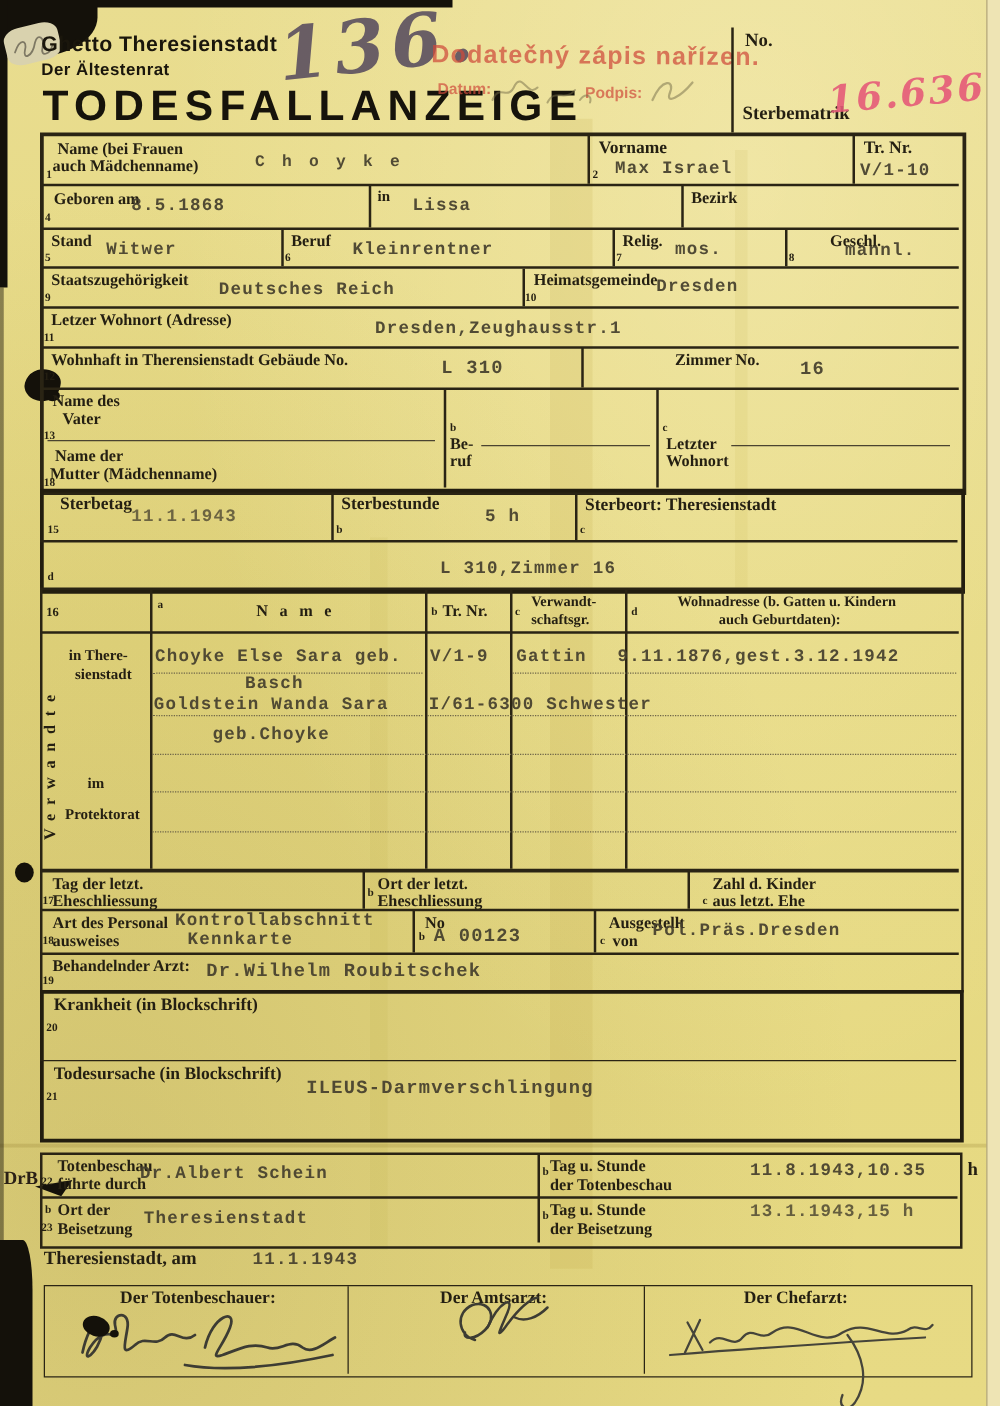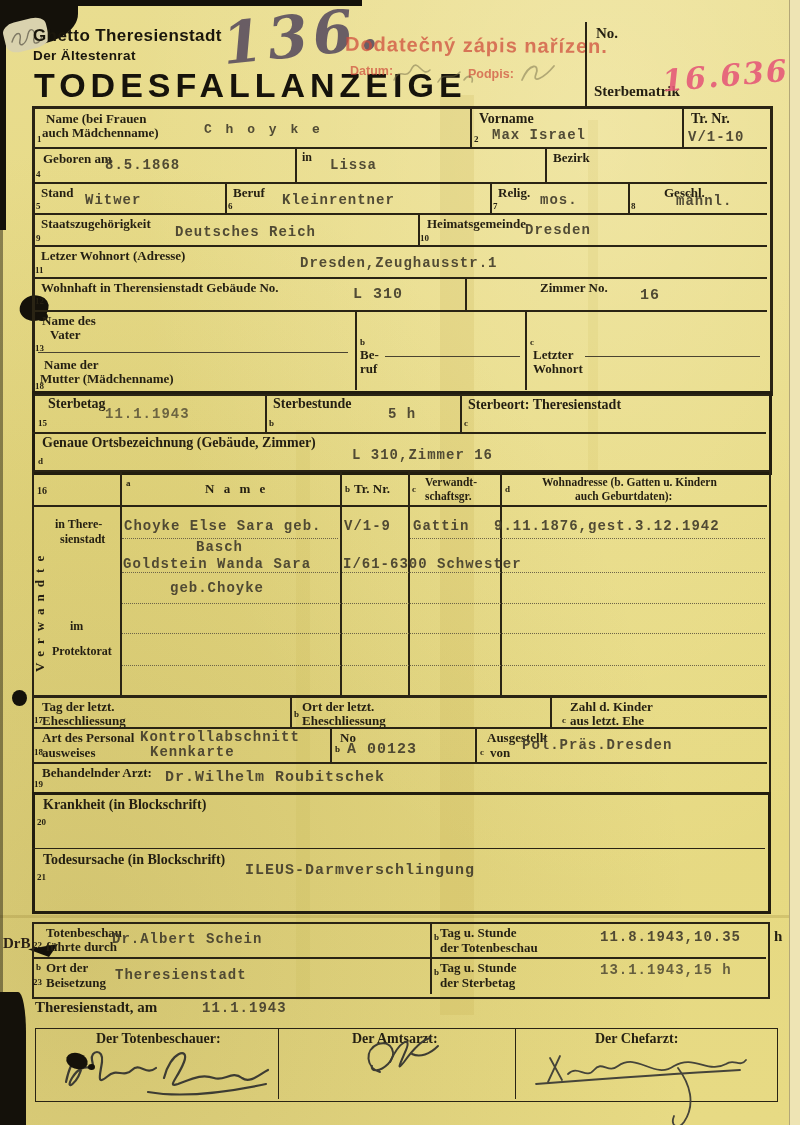--- a/index.html
+++ b/index.html
@@ -161,21 +161,20 @@
   <div class="num" style="left:38px;top:419px;">15</div>
   <div class="typed" style="left:105px;top:406px;opacity:.75;">11.1.1943</div>
   <div class="vl" style="left:265px;top:394px;height:38px;"></div>
   <div class="lbl" style="left:273px;top:397px;font-size:14px;">Sterbestunde</div>
   <div class="num" style="left:269px;top:419px;">b</div>
   <div class="typed" style="left:388px;top:406px;">5 h</div>
   <div class="vl" style="left:460px;top:394px;height:38px;"></div>
   <div class="lbl" style="left:468px;top:398px;font-size:14px;">Sterbeort: Theresienstadt</div>
   <div class="num" style="left:464px;top:419px;">c</div>
   <div class="hl" style="left:32px;top:432px;width:734px;height:2px;"></div>
-  <div class="lbl" style="left:42px;top:436px;font-size:14px;">Genaue Ortsbezeichnung (Gebäude, Zimmer)</div>
   <div class="num" style="left:38px;top:457px;">d</div>
   <div class="typed" style="left:352px;top:447px;">L 310,Zimmer 16</div>
 
   <div class="box" style="left:32px;top:470px;width:735px;height:320px;"></div>
 
   <div class="num" style="left:37px;top:486px;font-size:10px;">16</div>
   <div class="vl" style="left:120px;top:471px;height:224px;"></div>
   <div class="num" style="left:126px;top:479px;">a</div>
   <div class="lbl" style="left:205px;top:482px;letter-spacing:3px;">N a m e</div>
   <div class="vl" style="left:340px;top:471px;height:224px;"></div>
@@ -269,21 +268,21 @@
   <div class="typed" style="left:600px;top:929px;">11.8.1943,10.35</div>
   <div class="lbl" style="left:774px;top:929px;font-size:15px;">h</div>
   <div class="hl" style="left:32px;top:957px;width:734px;"></div>
   <div class="num" style="left:36px;top:963px;">b</div>
   <div class="lbl" style="left:46px;top:961px;">Ort der</div>
   <div class="lbl" style="left:46px;top:976px;">Beisetzung</div>
   <div class="num" style="left:33px;top:978px;">23</div>
   <div class="typed" style="left:115px;top:967px;">Theresienstadt</div>
   <div class="lbl" style="left:440px;top:961px;">Tag u. Stunde</div>
   <div class="num" style="left:434px;top:968px;">b</div>
-  <div class="lbl" style="left:440px;top:976px;">der Sterbetag</div>
+  <div class="lbl" style="left:440px;top:976px;">der Beisetzung</div>
   <div class="typed" style="left:600px;top:962px;opacity:.8;">13.1.1943,15 h</div>
 
   <div class="lbl" style="left:3px;top:936px;font-size:15px;color:#2a2016;">DrB</div>
 
   <div class="lbl" style="left:35px;top:1000px;font-size:15px;">Theresienstadt, am</div>
   <div class="typed" style="left:202px;top:1000px;">11.1.1943</div>
 
   <div class="box" style="left:35px;top:1028px;width:741px;height:72px;border-width:1.5px;"></div>
   <div class="vl" style="left:278px;top:1029px;height:70px;width:1.2px;"></div>
   <div class="vl" style="left:515px;top:1029px;height:70px;width:1.2px;"></div>

